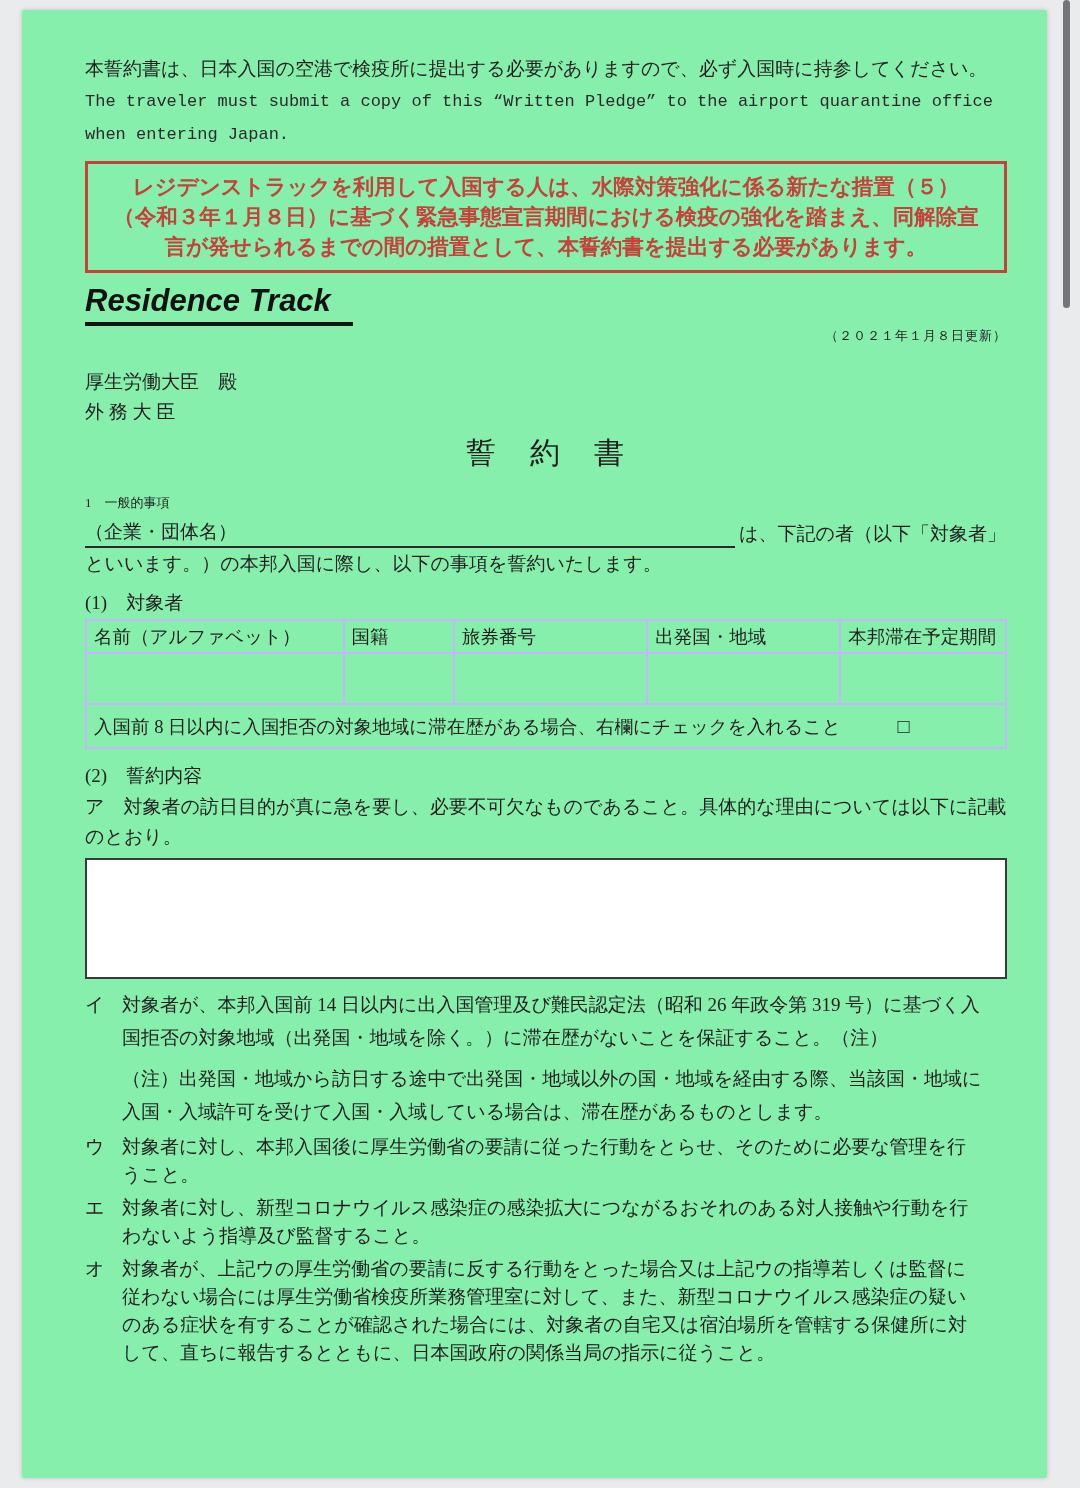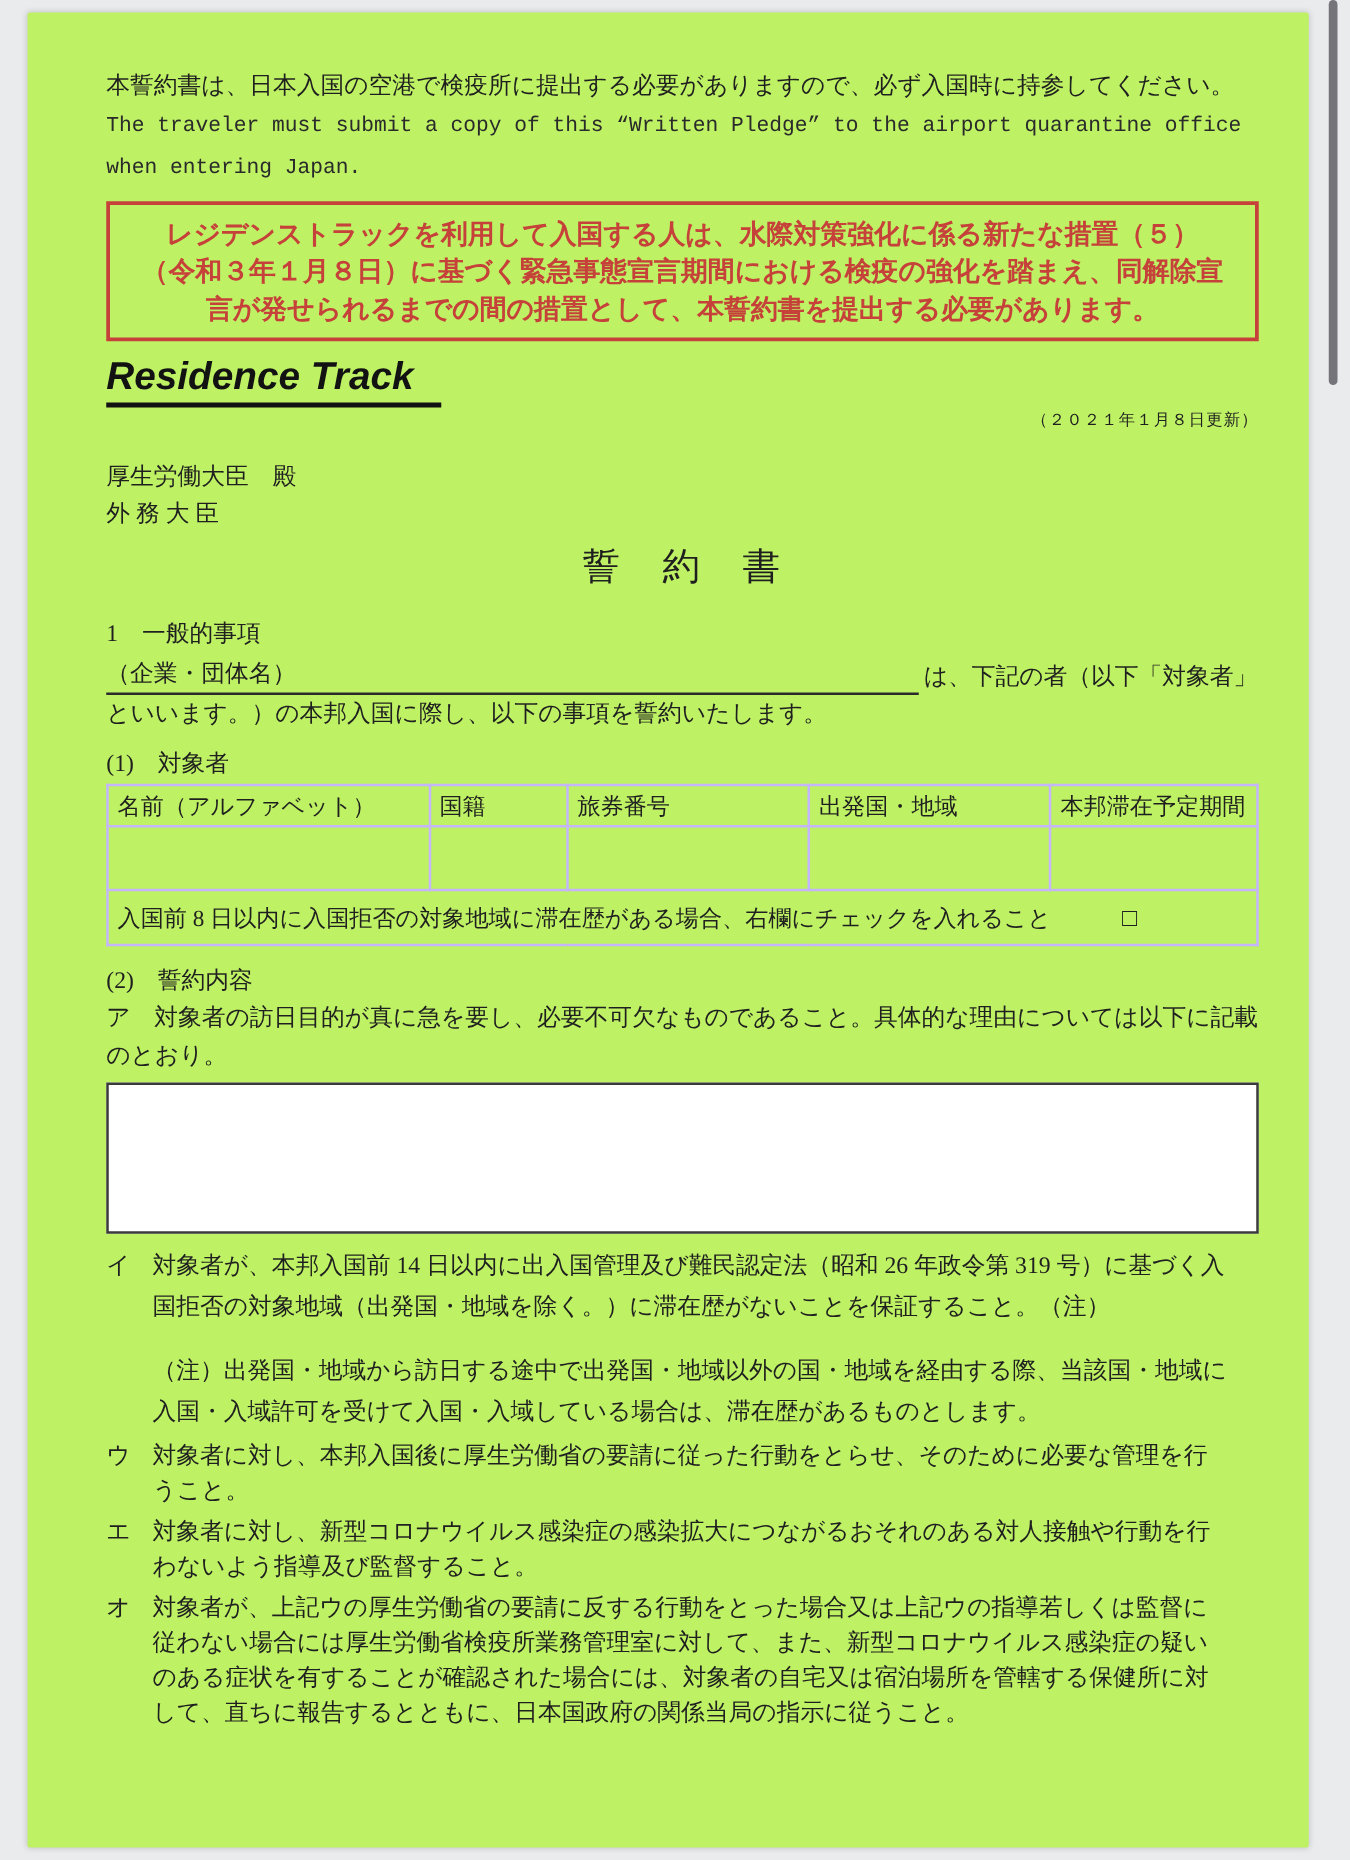--- a/index.html
+++ b/index.html
@@ -10,21 +10,21 @@
     color: #1f1f1f;
     overflow: hidden;
     position: relative;
   }
   .canvas { position: absolute; inset: 0; }
 
   .page {
     position: absolute;
     left: 22px; top: 10px;
     width: 1025px; height: 1468px;
-    background: #bef264;
+    background: #86efac;
     border-radius: 2px;
     box-shadow: 0 0 5px rgba(0,0,0,0.18);
   }
   .content {
     position: absolute;
     left: 63px; top: 0;
     width: 922px;
   }
 
   .notice-jp { margin-top: 42px; font-size: 19px; line-height: 33px; }
@@ -54,21 +54,21 @@
     border-bottom: 4px solid #121212;
     padding: 0 22px 3px 0;
   }
 
   .updated { margin-top: 1px; text-align: right; font-size: 13px; letter-spacing: 1px; }
 
   .addressee { margin-top: 22px; font-size: 19px; line-height: 30px; }
 
   .doc-title { margin-top: 6px; text-align: center; font-size: 30px; font-weight: normal; letter-spacing: 2px; }
 
-  .sec-heading { margin-top: 20px; font-size: 19px; }
+  .sec-heading { margin-top: 20px; font-size: 13px; }
 
   .blank-row { margin-top: 6px; display: flex; align-items: flex-end; font-size: 19px; line-height: 28px; }
   .blank-underline { display: inline-flex; width: 650px; border-bottom: 2px solid #2a2a2a; }
   .blank-fill { flex: 1; }
   .after-blank { padding-left: 4px; }
   .line2 { font-size: 19px; line-height: 29px; margin-top: 1px; }
 
   .sub-heading { margin-top: 12px; font-size: 19px; }
 
   .subject-table {
@@ -92,21 +92,21 @@
   .para { margin-top: 3px; font-size: 19px; line-height: 30px; }
 
   .answer-box { margin-top: 6px; border: 2px solid #3a3a3a; height: 121px; background: #fff; }
 
   .item { display: flex; margin-top: 9px; }
   .item-label { width: 37px; flex-shrink: 0; font-size: 19px; line-height: 32px; }
   .item-body { flex: 1; max-width: 862px; font-size: 19px; }
   .item.loose .item-body p, .item.loose .item-label { line-height: 33px; }
   .item.tight .item-body p, .item.tight .item-label { line-height: 28px; }
   .item.tight { margin-top: 5px; }
-  .item-note { margin-top: 18px; }
+  .item-note { margin-top: 8px; }
 
   .scrollbar-thumb {
     position: absolute;
     right: 10px; top: 0;
     width: 7px; height: 308px;
     background: #74747a;
     border-radius: 4px;
   }
 </style>
 </head>

